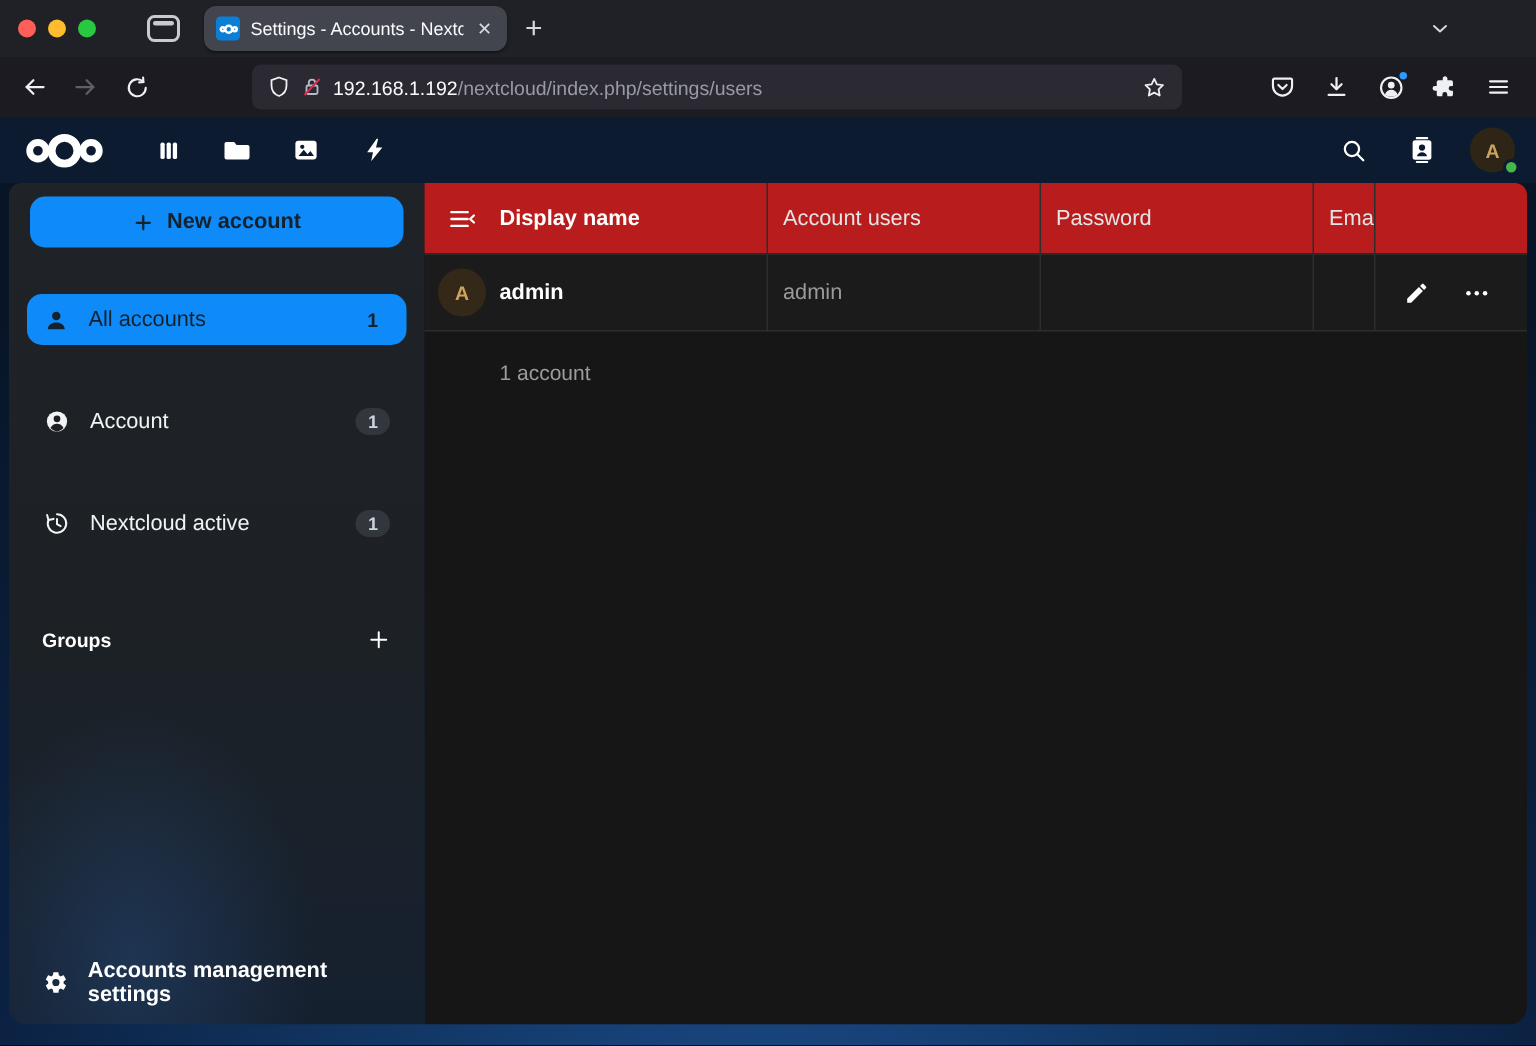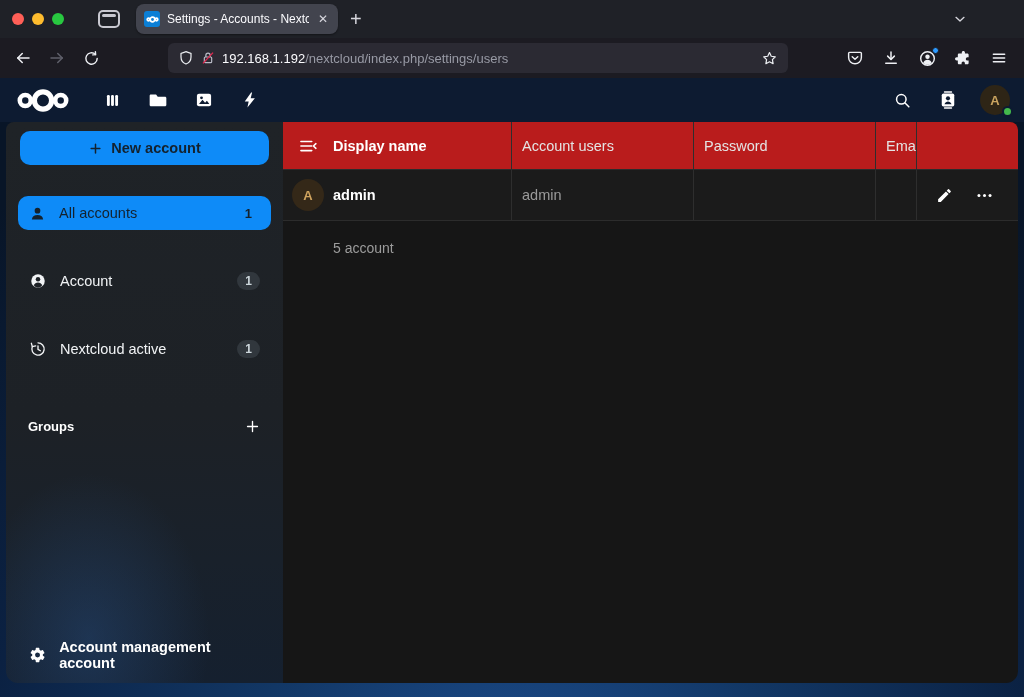--- a/index.html
+++ b/index.html
@@ -309,21 +309,21 @@
               </svg>
           </span>
         </div>
 
         <div class="side-spacer"></div>
 
         <div class="side-footer">
           <svg class="ic" width="18" height="18" viewBox="0 0 24 24" fill="#fff">
               <path d="M19.4 13c.04-.33.06-.66.06-1s-.02-.67-.06-1l2.1-1.6a.5.5 0 0 0 .12-.64l-2-3.46a.5.5 0 0 0-.6-.22l-2.5 1a7.6 7.6 0 0 0-1.7-1l-.38-2.65A.5.5 0 0 0 14 2h-4a.5.5 0 0 0-.5.42L9.13 5.1c-.62.25-1.2.58-1.72 1l-2.5-1a.5.5 0 0 0-.6.22l-2 3.46a.5.5 0 0 0 .12.64L4.54 11c-.04.33-.06.66-.06 1s.02.67.06 1l-2.1 1.6a.5.5 0 0 0-.12.64l2 3.46c.13.22.39.31.6.22l2.5-1c.52.42 1.1.75 1.72 1l.37 2.66c.04.24.25.42.5.42h4c.25 0 .46-.18.5-.42l.37-2.66c.62-.25 1.2-.58 1.71-1l2.5 1c.22.09.48 0 .6-.22l2-3.46a.5.5 0 0 0-.12-.64zM12 15.5a3.5 3.5 0 1 1 0-7 3.5 3.5 0 0 1 0 7z"></path>
             </svg>
-          <span>Account management account</span>
+          <span>Accounts management settings</span>
         </div>
       </aside>
 
       <main class="main">
         <div class="grid thead">
           <div class="cell center">
             <svg class="ic" width="20" height="20" viewBox="0 0 24 24" fill="none" stroke="#fff" stroke-width="1.9" stroke-linecap="round" stroke-linejoin="round">
                 <path d="M3.5 6.5h13M3.5 12h13M3.5 17.5h13"></path>
                 <polyline points="21.5,9.2 18.5,12 21.5,14.8"></polyline>
               </svg>
@@ -354,19 +354,19 @@
             <span>
               <svg class="ic" width="19" height="19" viewBox="0 0 24 24" fill="#fff">
                   <circle cx="5" cy="12" r="1.9"></circle>
                   <circle cx="12" cy="12" r="1.9"></circle>
                   <circle cx="19" cy="12" r="1.9"></circle>
                 </svg>
             </span>
           </div>
         </div>
 
-        <div class="summary">5 account</div>
+        <div class="summary">1 account</div>
       </main>
 
     </div>
   </div>
 
 </div>
 
 </body></html>

